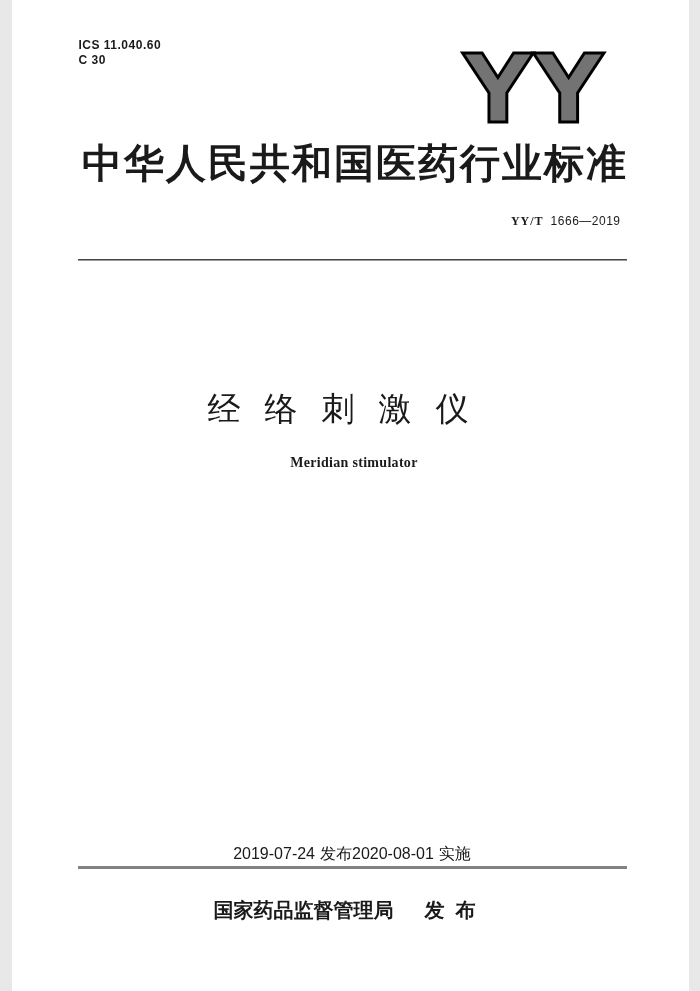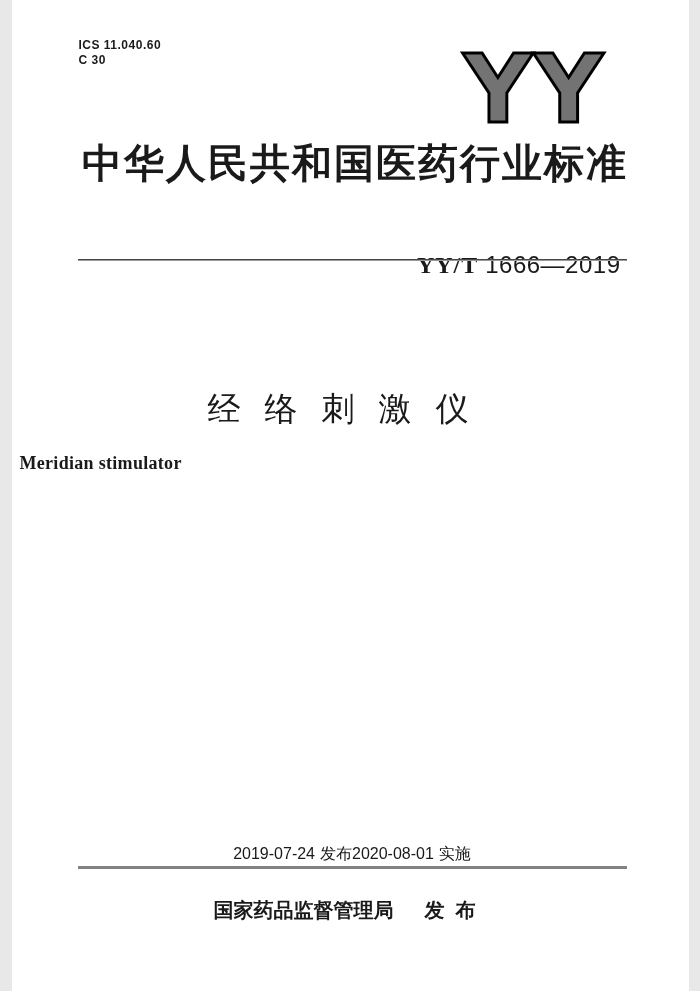--- a/index.html
+++ b/index.html
@@ -53,24 +53,23 @@
     padding-left: 10px;
     line-height: 44px;
     white-space: nowrap;
   }
 
   
   .std-code {
     position: absolute;
     right: 68px;
     top: 211px;
-    font-size: 24px;
+    font-size: 12px;
     line-height: 20px;
     white-space: nowrap;
-    margin-top: 44px;
   }
   .std-code .code-prefix {
     font-family: "Liberation Serif", serif;
     font-weight: bold;
     letter-spacing: 1px;
   }
   .std-code .code-number {
     font-family: "Liberation Sans", sans-serif;
     margin-left: 7px;
     letter-spacing: 0.5px;
@@ -93,22 +92,23 @@
     line-height: 36px;
     white-space: nowrap;
   }
 
   
   .doc-title-en {
     position: absolute;
     left: 8px;
     right: 0;
     top: 452px;
+    text-align: center;
     font-family: "Liberation Serif", serif;
-    font-size: 18px;
+    font-size: 14px;
     font-weight: bold;
     letter-spacing: 0.3px;
     line-height: 22px;
   }
 
   
   .dates-row {
     position: absolute;
     left: 66px;
     right: 62px;

